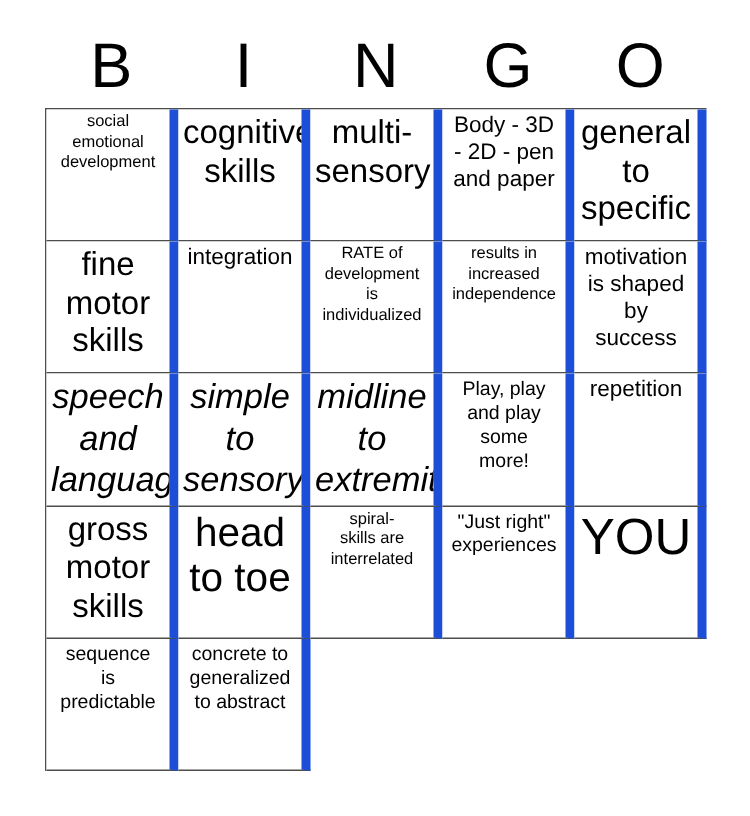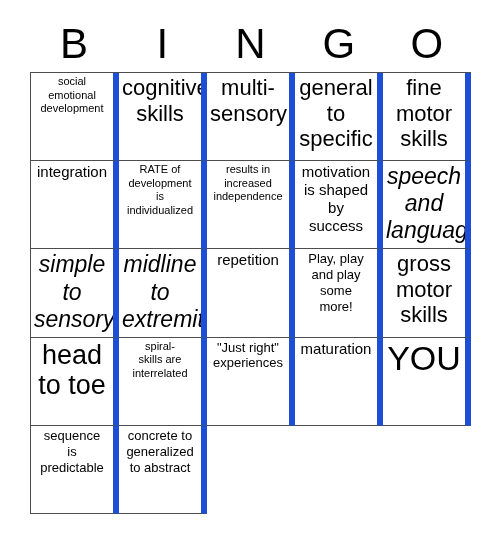--- a/index.html
+++ b/index.html
@@ -107,20 +107,25 @@
 development</span>
       </div>
       <div class="cell sz-xl">
         <span class="cell-text">cognitive
 skills</span>
       </div>
       <div class="cell sz-xl">
         <span class="cell-text">multi-
 sensory</span>
       </div>
+      <div class="cell sz-m">
+        <span class="cell-text">Body - 3D
+- 2D - pen
+and paper</span>
+      </div>
       <div class="cell sz-xl">
         <span class="cell-text">general
 to
 specific</span>
       </div>
       <div class="cell sz-xl">
         <span class="cell-text">fine
 motor
 skills</span>
       </div>
@@ -152,50 +157,47 @@
       <div class="cell sz-l">
         <span class="cell-text">simple
 to
 sensory</span>
       </div>
       <div class="cell sz-l">
         <span class="cell-text">midline
 to
 extremity</span>
       </div>
-      <div class="cell sz-m">
-        <span class="cell-text">repetition</span>
-      </div>
       <div class="cell sz-s">
         <span class="cell-text">Play, play
 and play
 some
 more!</span>
       </div>
+      <div class="cell sz-m">
+        <span class="cell-text">repetition</span>
+      </div>
       <div class="cell sz-xl">
         <span class="cell-text">gross
 motor
 skills</span>
       </div>
       <div class="cell sz-2xl">
         <span class="cell-text">head
 to toe</span>
       </div>
       <div class="cell sz-xs">
         <span class="cell-text">spiral-
 skills are
 interrelated</span>
       </div>
       <div class="cell sz-s">
         <span class="cell-text">"Just right"
 experiences</span>
       </div>
-      <div class="cell sz-m">
-        <span class="cell-text">maturation</span>
-      </div>
       <div class="cell sz-3xl">
         <span class="cell-text">YOU</span>
       </div>
       <div class="cell sz-s">
         <span class="cell-text">sequence
 is
 predictable</span>
       </div>
       <div class="cell sz-s">
         <span class="cell-text">concrete to

